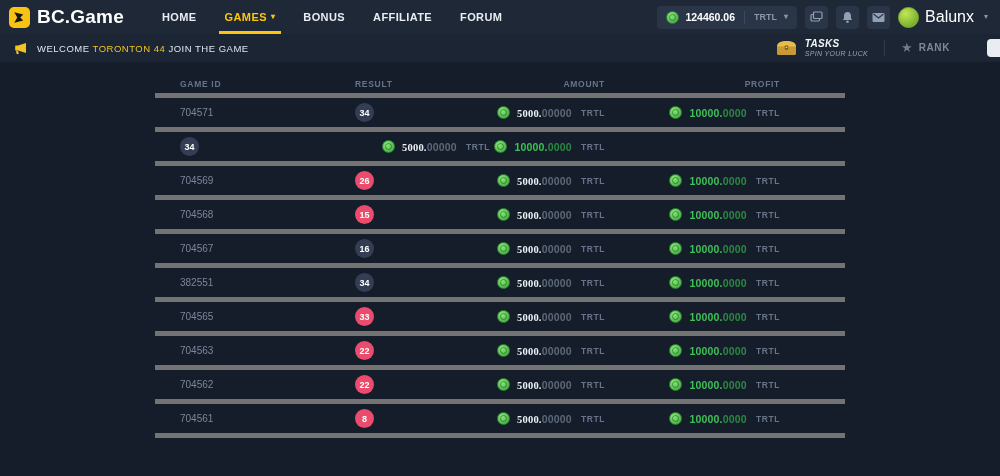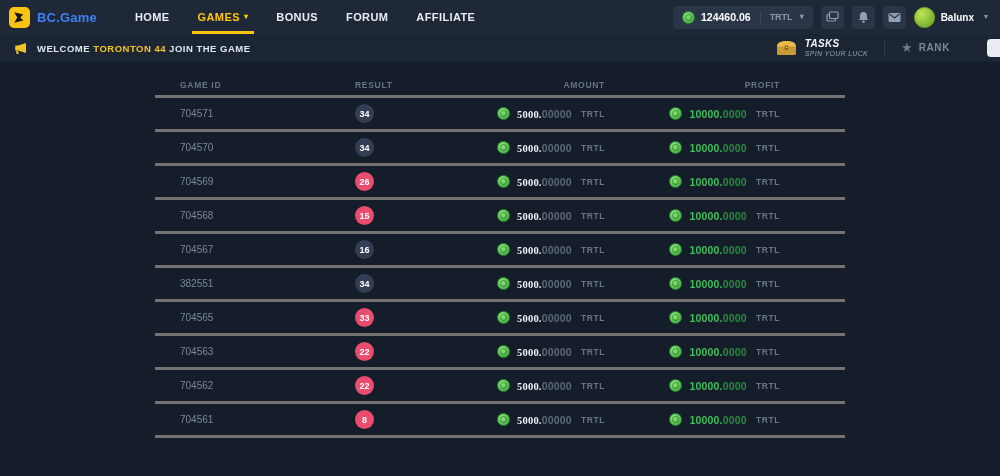--- a/index.html
+++ b/index.html
@@ -13,21 +13,21 @@
   
   .topbar {
     height:34px; background:#1e2836;
     display:flex; align-items:center;
   }
   .logo { display:flex; align-items:center; gap:7px; padding-left:9px; cursor:pointer; }
   .logo-icon {
     width:21px; height:21px; border-radius:5px; background:#f8c411;
     display:flex; align-items:center; justify-content:center; flex:none;
   }
-  .logo-text { color:#3b82f6; font-size:13px; font-weight:bold; letter-spacing:0.2px; }
+  .logo-text { color:#ffffff; font-size:19px; font-weight:bold; letter-spacing:0.2px; }
 
   .main-nav { display:flex; height:100%; margin-left:24px; }
   .nav-item {
     display:flex; align-items:center; padding:0 14px; position:relative;
     color:#e8edf3; font-size:11px; font-weight:bold; letter-spacing:0.4px; cursor:pointer;
   }
   .nav-item.active { color:#fec60a; }
   .nav-item.active::after {
     content:""; position:absolute; left:8px; right:8px; bottom:0; height:3px; background:#fec60a;
   }
@@ -54,27 +54,27 @@
   .icon-btn {
     width:23px; height:23px; background:#2a3547; border-radius:4px;
     display:flex; align-items:center; justify-content:center; cursor:pointer;
   }
   .user { display:flex; align-items:center; gap:6px; cursor:pointer; }
   .avatar {
     width:21px; height:21px; border-radius:50%; flex:none;
     background:radial-gradient(circle at 35% 30%, #c3e658, #5d9e1e);
     border:1px solid #7fb52c;
   }
-  .user-name { color:#ffffff; font-size:10px; font-weight:bold; }
+  .user-name { color:#ffffff; font-size:16px; font-weight:normal; }
   .user .caret { color:#8b97a8; }
 
   
   .banner { height:28px; background:#1b2534; display:flex; align-items:center; position:relative; }
   .banner-left { display:flex; align-items:center; gap:10px; padding-left:12px; }
-  .banner-text { font-size:9.5px; font-weight:bold; color:#dfe6ee; letter-spacing:0.5px; }
+  .banner-text { font-size:9.5px; font-weight:normal; color:#dfe6ee; letter-spacing:0.5px; }
   .banner-text .hl { color:#f3c421; }
 
   .banner-right { margin-left:auto; display:flex; align-items:center; padding-right:50px; }
   .tasks { display:flex; align-items:center; gap:8px; cursor:pointer; }
   .tasks-labels { display:flex; flex-direction:column; line-height:1.15; }
   .tasks-title { color:#f2f5f8; font-size:10px; font-weight:bold; font-style:italic; letter-spacing:0.3px; }
   .tasks-sub { color:#9aa4b0; font-size:7px; font-style:italic; letter-spacing:0.3px; }
   .banner-divider { width:1px; height:16px; background:#303c4e; margin:0 16px; }
   .rank { display:flex; align-items:center; gap:6px; cursor:pointer; }
   .star { color:#6f7b8d; font-size:13px; line-height:1; }
@@ -82,21 +82,21 @@
   .side-handle {
     position:absolute; right:0; top:5px; width:13px; height:18px;
     background:#e9edf2; border-radius:4px 0 0 4px; cursor:pointer;
   }
 
   
   .content { padding-top:13px; }
   .bets-table { width:690px; margin:0 auto; }
   .thead, .trow {
     display:grid; grid-template-columns:175px 160px 115px 175px;
-    align-items:center; border-bottom:3px solid #737373;
+    align-items:center; border-bottom:5px solid #737373;
   }
   .thead { height:23px; }
   .th { color:#68738a; font-size:8.5px; font-weight:bold; letter-spacing:0.7px; }
   .th.c1, .th.c2 { padding-left:25px; }
   .th.c3, .th.c4 { text-align:right; }
 
   .trow { height:34px; cursor:pointer; }
   .c-id { padding-left:25px; color:#7b879b; font-size:10px; }
   .c-result { padding-left:25px; display:flex; }
   .badge {
@@ -134,24 +134,24 @@
       <span>HOME</span>
     </div>
     <div class="nav-item active">
       <span>GAMES</span>
       <span class="caret">▾</span>
     </div>
     <div class="nav-item">
       <span>BONUS</span>
     </div>
     <div class="nav-item">
+      <span>AFFILIATE</span>
+    </div>
+    <div class="nav-item">
       <span>FORUM</span>
-    </div>
-    <div class="nav-item">
-      <span>AFFILIATE</span>
     </div>
   </nav>
 
   <div class="topbar-right">
     <div class="balance-pill">
       <span class="coin"></span>
       <span class="balance-amount">124460.06</span>
       <span class="pill-divider"></span>
       <span class="balance-currency">
         <span>TRTL</span>
@@ -241,21 +241,20 @@
       <span class="cur">TRTL</span>
     </div>
     <div class="c-profit">
       <span class="coin"></span>
       <span class="num"><span class="pft-main">10000.</span><span class="pft-frac">0000</span></span>
       <span class="cur">TRTL</span>
     </div>
   </div>
 
   <div class="trow">
-    <div class="c-id">704570</div>
     <div class="c-result">
       <span class="badge badge-dark">34</span>
     </div>
     <div class="c-amount">
       <span class="coin"></span>
       <span class="num"><span class="amt-main">5000.</span><span class="amt-frac">00000</span></span>
       <span class="cur">TRTL</span>
     </div>
     <div class="c-profit">
       <span class="coin"></span>

